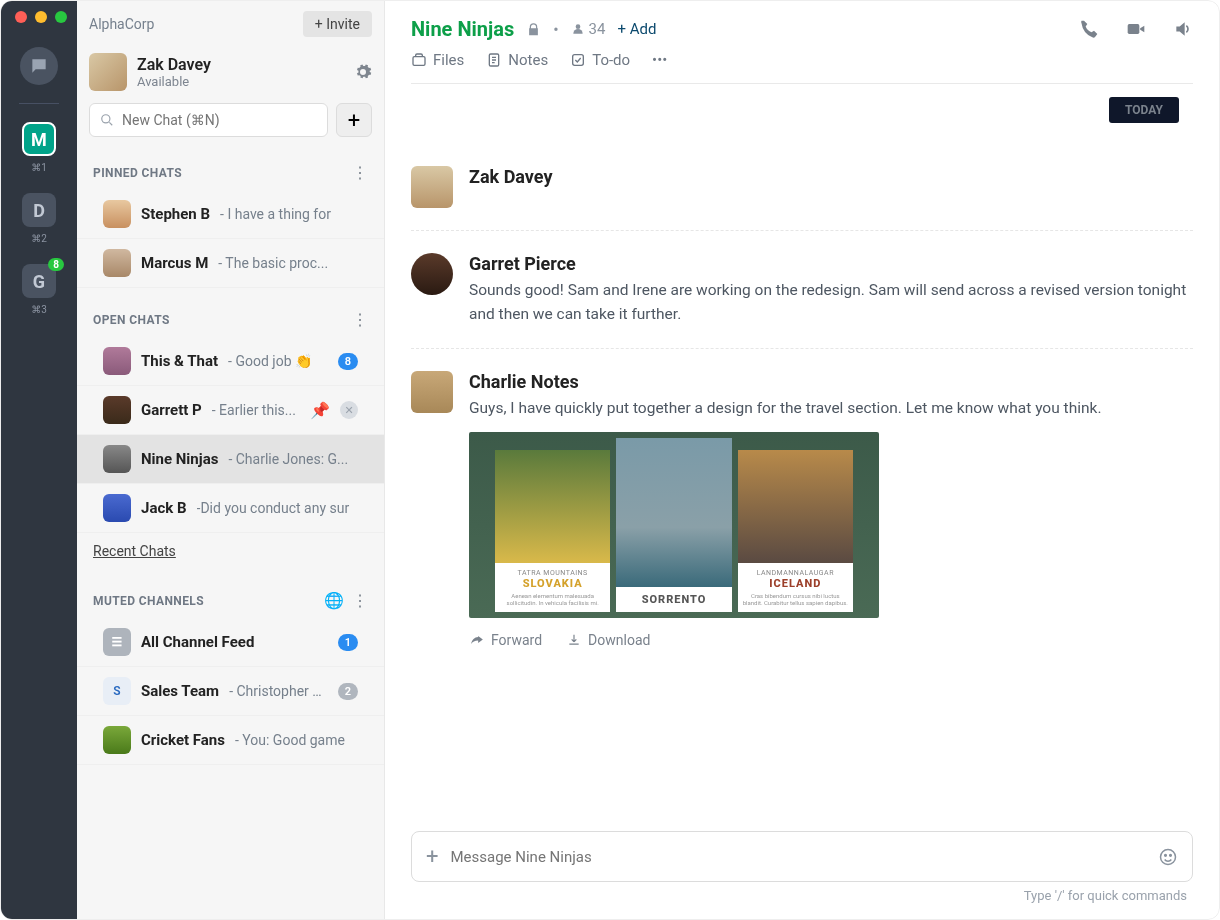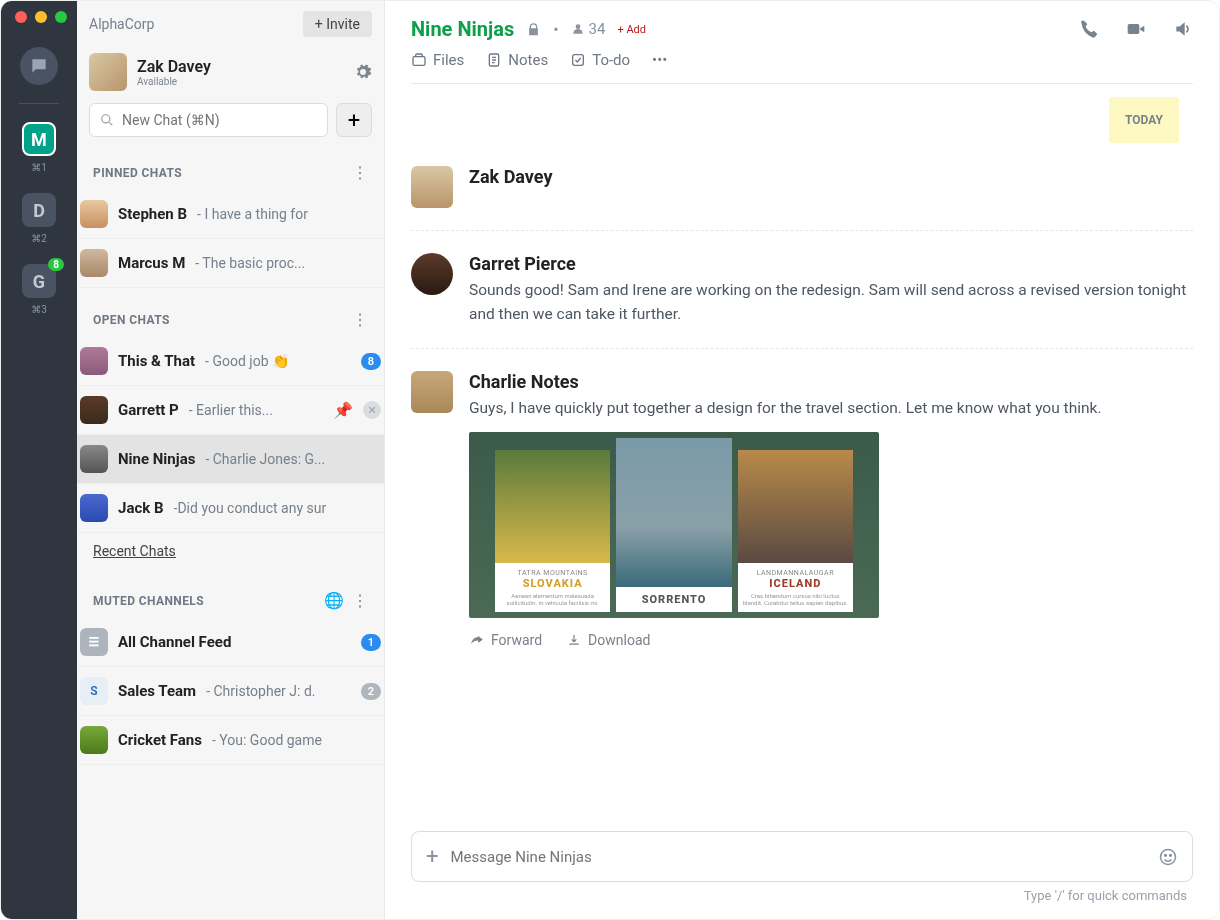--- a/index.html
+++ b/index.html
@@ -23,54 +23,54 @@
   
   .sidebar { width: 308px; background: #f6f6f6; border-right: 1px solid #e8e8e8; display: flex; flex-direction: column; overflow-y: auto; }
   .sb-top { padding: 10px 12px 8px; }
   .sb-org { display: flex; align-items: center; justify-content: space-between; margin-bottom: 16px; }
   .sb-org .org { color: #76818e; font-size: 14px; }
   .invite { background: #e4e4e4; color: #444; font-size: 14px; padding: 5px 12px; border-radius: 4px; border: none; cursor: pointer; }
   .sb-user { display: flex; align-items: center; gap: 10px; }
   .avatar { width: 38px; height: 38px; border-radius: 6px; background: linear-gradient(135deg, #d9c8a5, #b8956a); flex-shrink: 0; display:flex; align-items:center; justify-content:center; color:#fff; font-weight:600; }
   .avatar.sm { width: 28px; height: 28px; border-radius: 6px; font-size:12px;}
   .sb-user .info .nm { font-weight: 600; font-size: 16px; color: #222; }
-  .sb-user .info .st { font-size: 10px; color: #7d8590; }
+  .sb-user .info .st { font-size: 13px; color: #7d8590; }
   .sb-user .gear { margin-left: auto; color: #6a727d; font-size: 16px; cursor: pointer;}
   .sb-search { display: flex; gap: 8px; margin-top: 12px; }
   .sb-search .sbox { flex: 1; background: #fff; border: 1px solid #dcdcdc; border-radius: 6px; padding: 8px 10px; display: flex; gap: 8px; align-items: center; color: #9aa2ac; }
   .sb-search input { border: none; outline: none; background: transparent; flex: 1; font-size: 14px; color: #222; }
   .sb-search .plus { width: 36px; border: 1px solid #dcdcdc; border-radius: 6px; background: #eeeeee; font-size: 22px; cursor: pointer; }
 
   .sb-section { padding: 4px 0; }
   .sb-hdr { display: flex; align-items: center; justify-content: space-between; padding: 14px 16px 8px; }
   .sb-hdr-l { color: #6f7884; font-size: 12px; font-weight: 700; letter-spacing: .4px; text-transform: uppercase; }
   .sb-hdr-r { color: #7a828c; display:flex; gap:8px; }
-  .sb-item { display: flex; align-items: center; gap: 10px; padding: 10px 3px; cursor: pointer; border-bottom: 1px solid #efefef; position:relative; }
+  .sb-item { display: flex; align-items: center; gap: 10px; padding: 10px 26px; cursor: pointer; border-bottom: 1px solid #efefef; position:relative; }
   .sb-item.sel { background: #e3e3e3; }
   .sb-item .nm { font-weight: 700; font-size: 15px; color: #222; }
   .sb-item .pv { color: #76808c; font-size: 14px; white-space: nowrap; overflow: hidden; text-overflow: ellipsis; flex: 1; }
   .sb-item .badge-b { margin-left: auto; background: #2a8cf1; color: #fff; font-size: 11px; border-radius: 10px; padding: 2px 7px; font-weight:600; }
   .sb-item .badge-g { margin-left: auto; background: #b0b6be; color: #fff; font-size: 11px; border-radius: 10px; padding: 2px 7px; font-weight:600; }
   .sb-item .pin { margin-left: auto; color: #9aa2ac; }
   .sb-item .x { color: #9aa2ac; background:#d9dde2; border-radius:50%; width:18px; height:18px; display:flex; align-items:center; justify-content:center; font-size:11px;}
   .sb-link { padding: 10px 16px; font-size: 14px; }
   .sb-link a { color: #444; text-decoration: underline; cursor: pointer; }
 
   
   .main { flex: 1; display: flex; flex-direction: column; padding: 10px 26px 6px; position: relative; }
   .mh-row1 { display: flex; align-items: center; gap: 12px; padding: 6px 0 2px; }
   .ch-name { color: #0d9f49; font-size: 20px; font-weight: 700; }
   .mh-ico { color: #8a939e; }
   .mh-mute { color: #8a939e; display:flex; align-items:center; gap:4px; font-size:15px;}
-  .mh-add { color: #b91c1c; font-size: 11px; cursor:pointer;}
+  .mh-add { color: #0c4a6e; font-size: 15px; cursor:pointer;}
   .mh-right { margin-left: auto; display: flex; gap: 26px; color: #7a828c; }
   .mh-right span { cursor: pointer; }
   .mh-row2 { display: flex; gap: 22px; padding: 8px 0 14px; border-bottom: 1px solid #e9e9e9; color: #6f7884; font-size: 15px; }
   .tab { display: flex; gap: 6px; align-items: center; cursor:pointer; }
-  .day-chip { position: absolute; right: 40px; top: 96px; background: #fef9c3; color: #7a828c; font-size: 12px; font-weight: 700; padding: 16px 16px; border-radius: 3px; }
+  .day-chip { position: absolute; right: 40px; top: 96px; background: #0f172a; color: #7a828c; font-size: 12px; font-weight: 700; padding: 6px 16px; border-radius: 3px; }
 
   .msgs { flex: 1; overflow-y: auto; padding-top: 60px; }
   .msg { display: flex; gap: 16px; padding: 22px 0; border-bottom: 1px dashed #e6e6e6; }
   .msg:last-of-type { border-bottom: none; }
   .msg .avatar { width: 42px; height: 42px; }
   .msg-body { flex: 1; }
   .msg-author { font-weight: 700; font-size: 18px; color: #222; margin-bottom: 4px; }
   .msg-text { color: #4e5762; font-size: 15.5px; line-height: 1.55; }
   .attach { margin-top: 12px; width: 410px; height: 186px; background: linear-gradient(#3c5a49,#4a6a55); border-radius: 2px; display:flex; gap:6px; padding:18px 26px 6px; overflow:hidden;}
   .card { background:#fff; flex:1; display:flex; flex-direction:column; }

